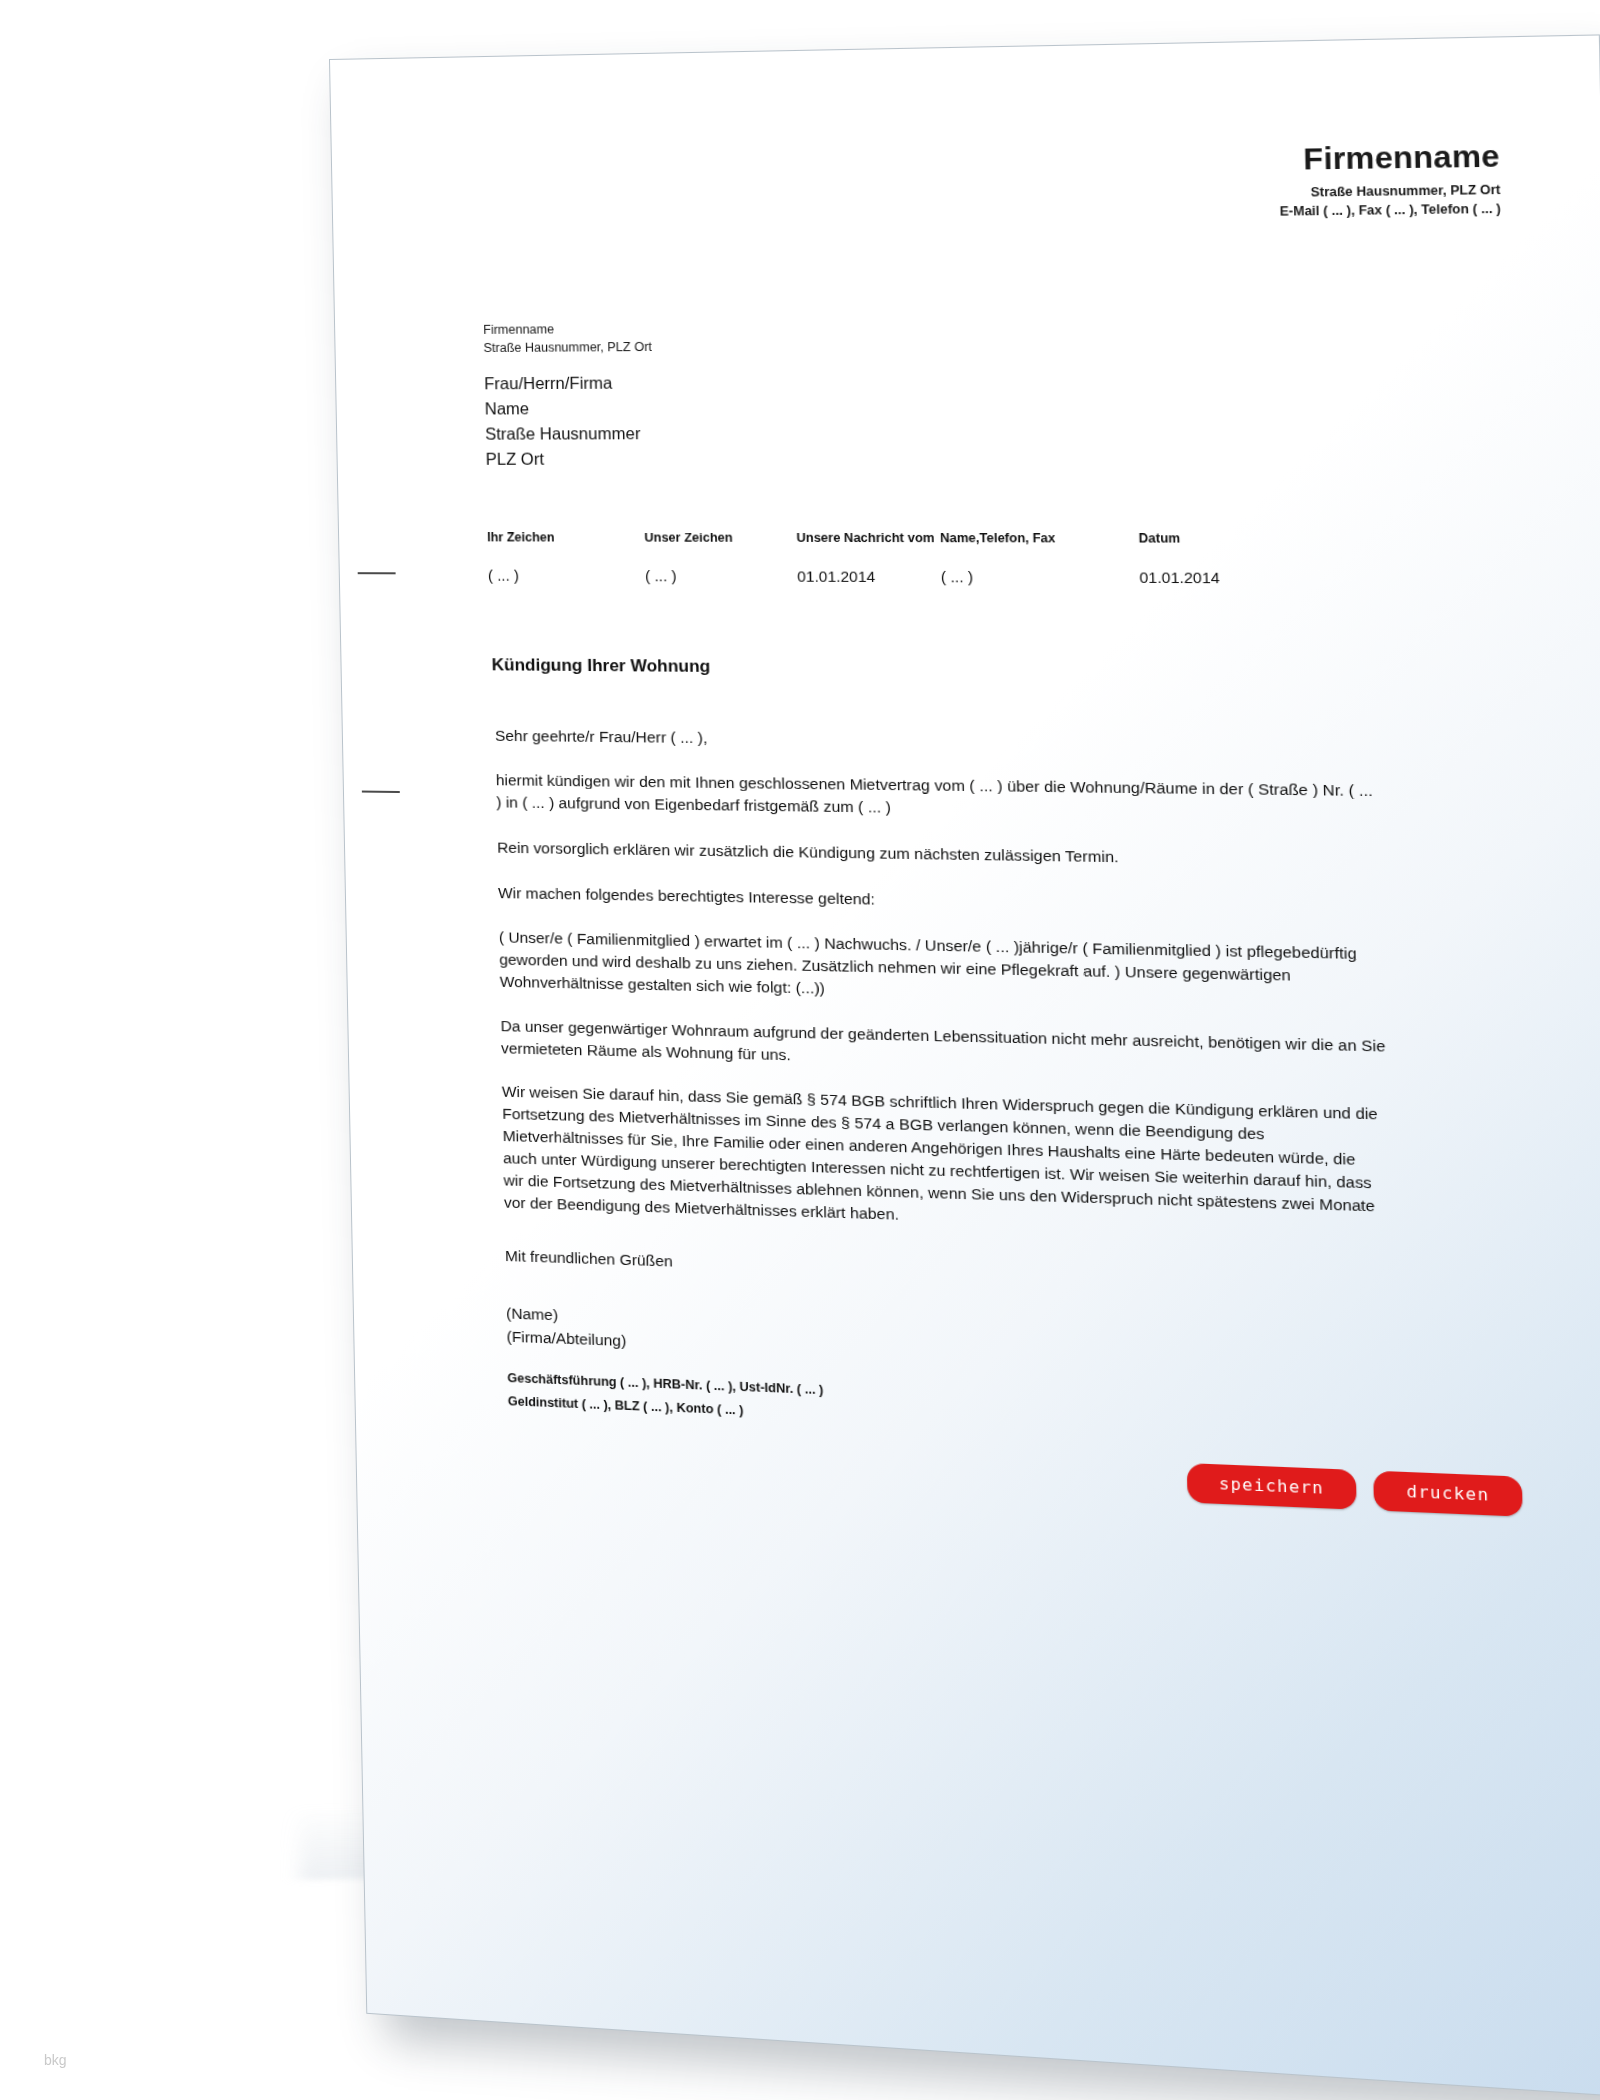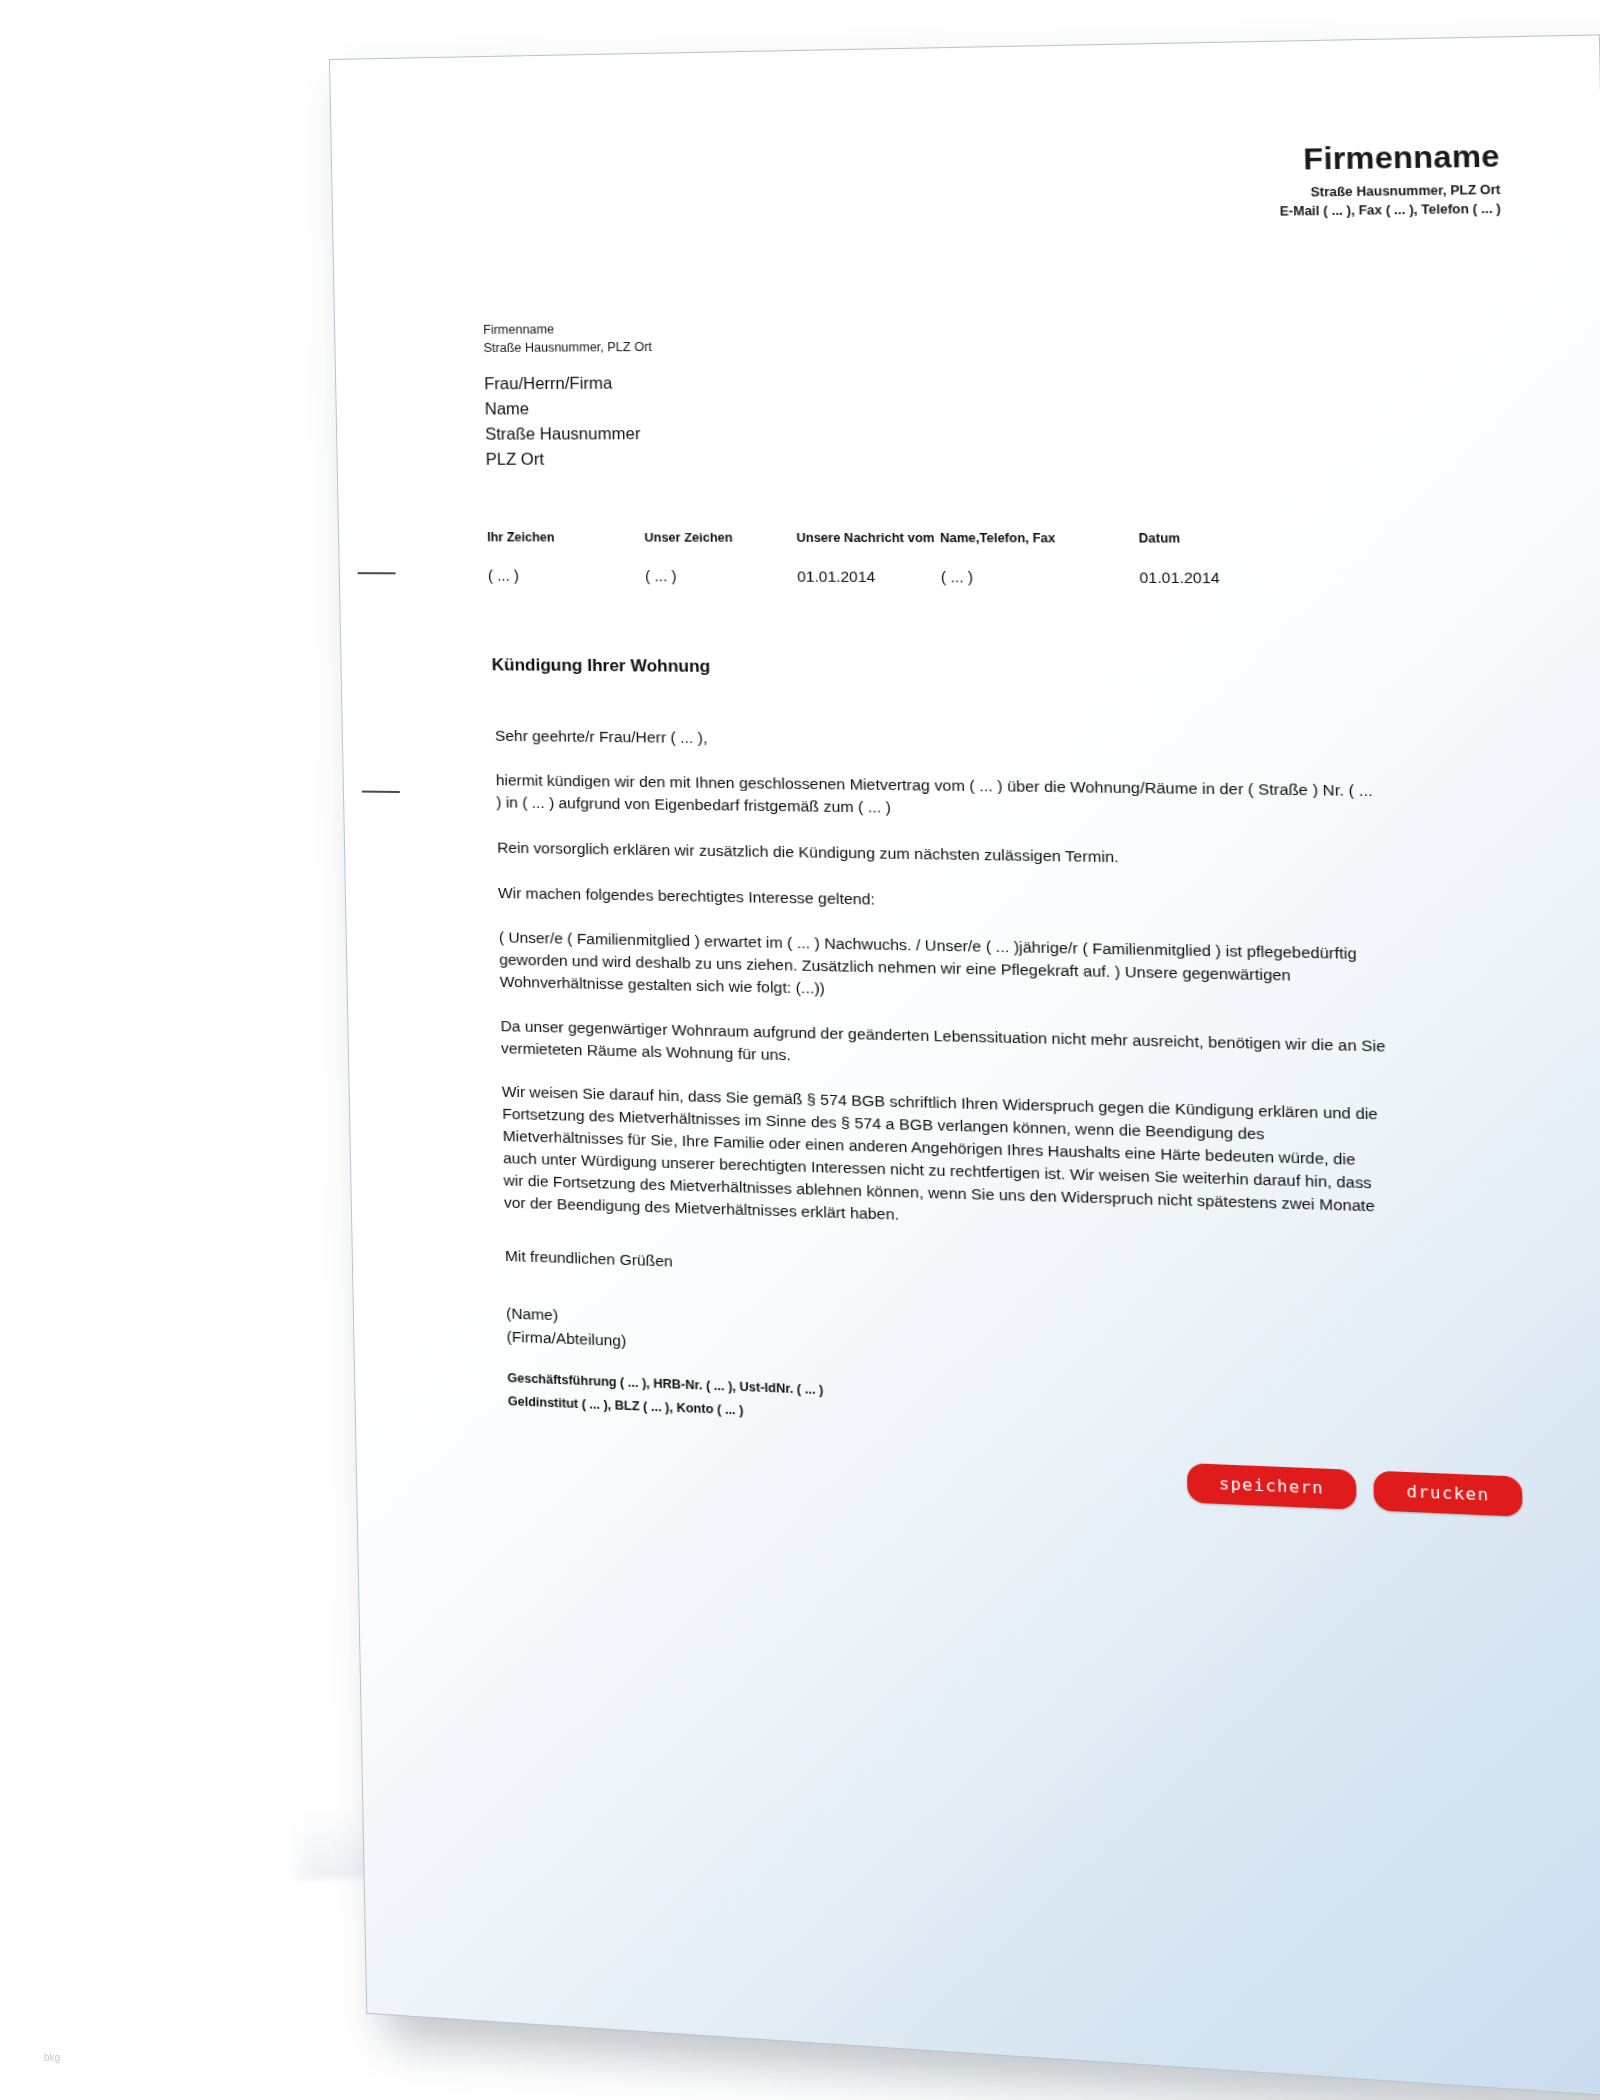--- a/index.html
+++ b/index.html
@@ -205,21 +205,21 @@
     letter-spacing: 1.2px;
     cursor: pointer;
     box-shadow: 0 1px 2px rgba(0,0,0,.25);
   }
 
   
   .watermark {
     position: absolute;
     left: 44px;
     top: 2052px;
-    font-size: 10px;
+    font-size: 14px;
     color: #c9c9c9;
   }
 </style>
 </head>
 <body>
 
 <div id="stage">
 
   <div id="reflection"></div>
 

